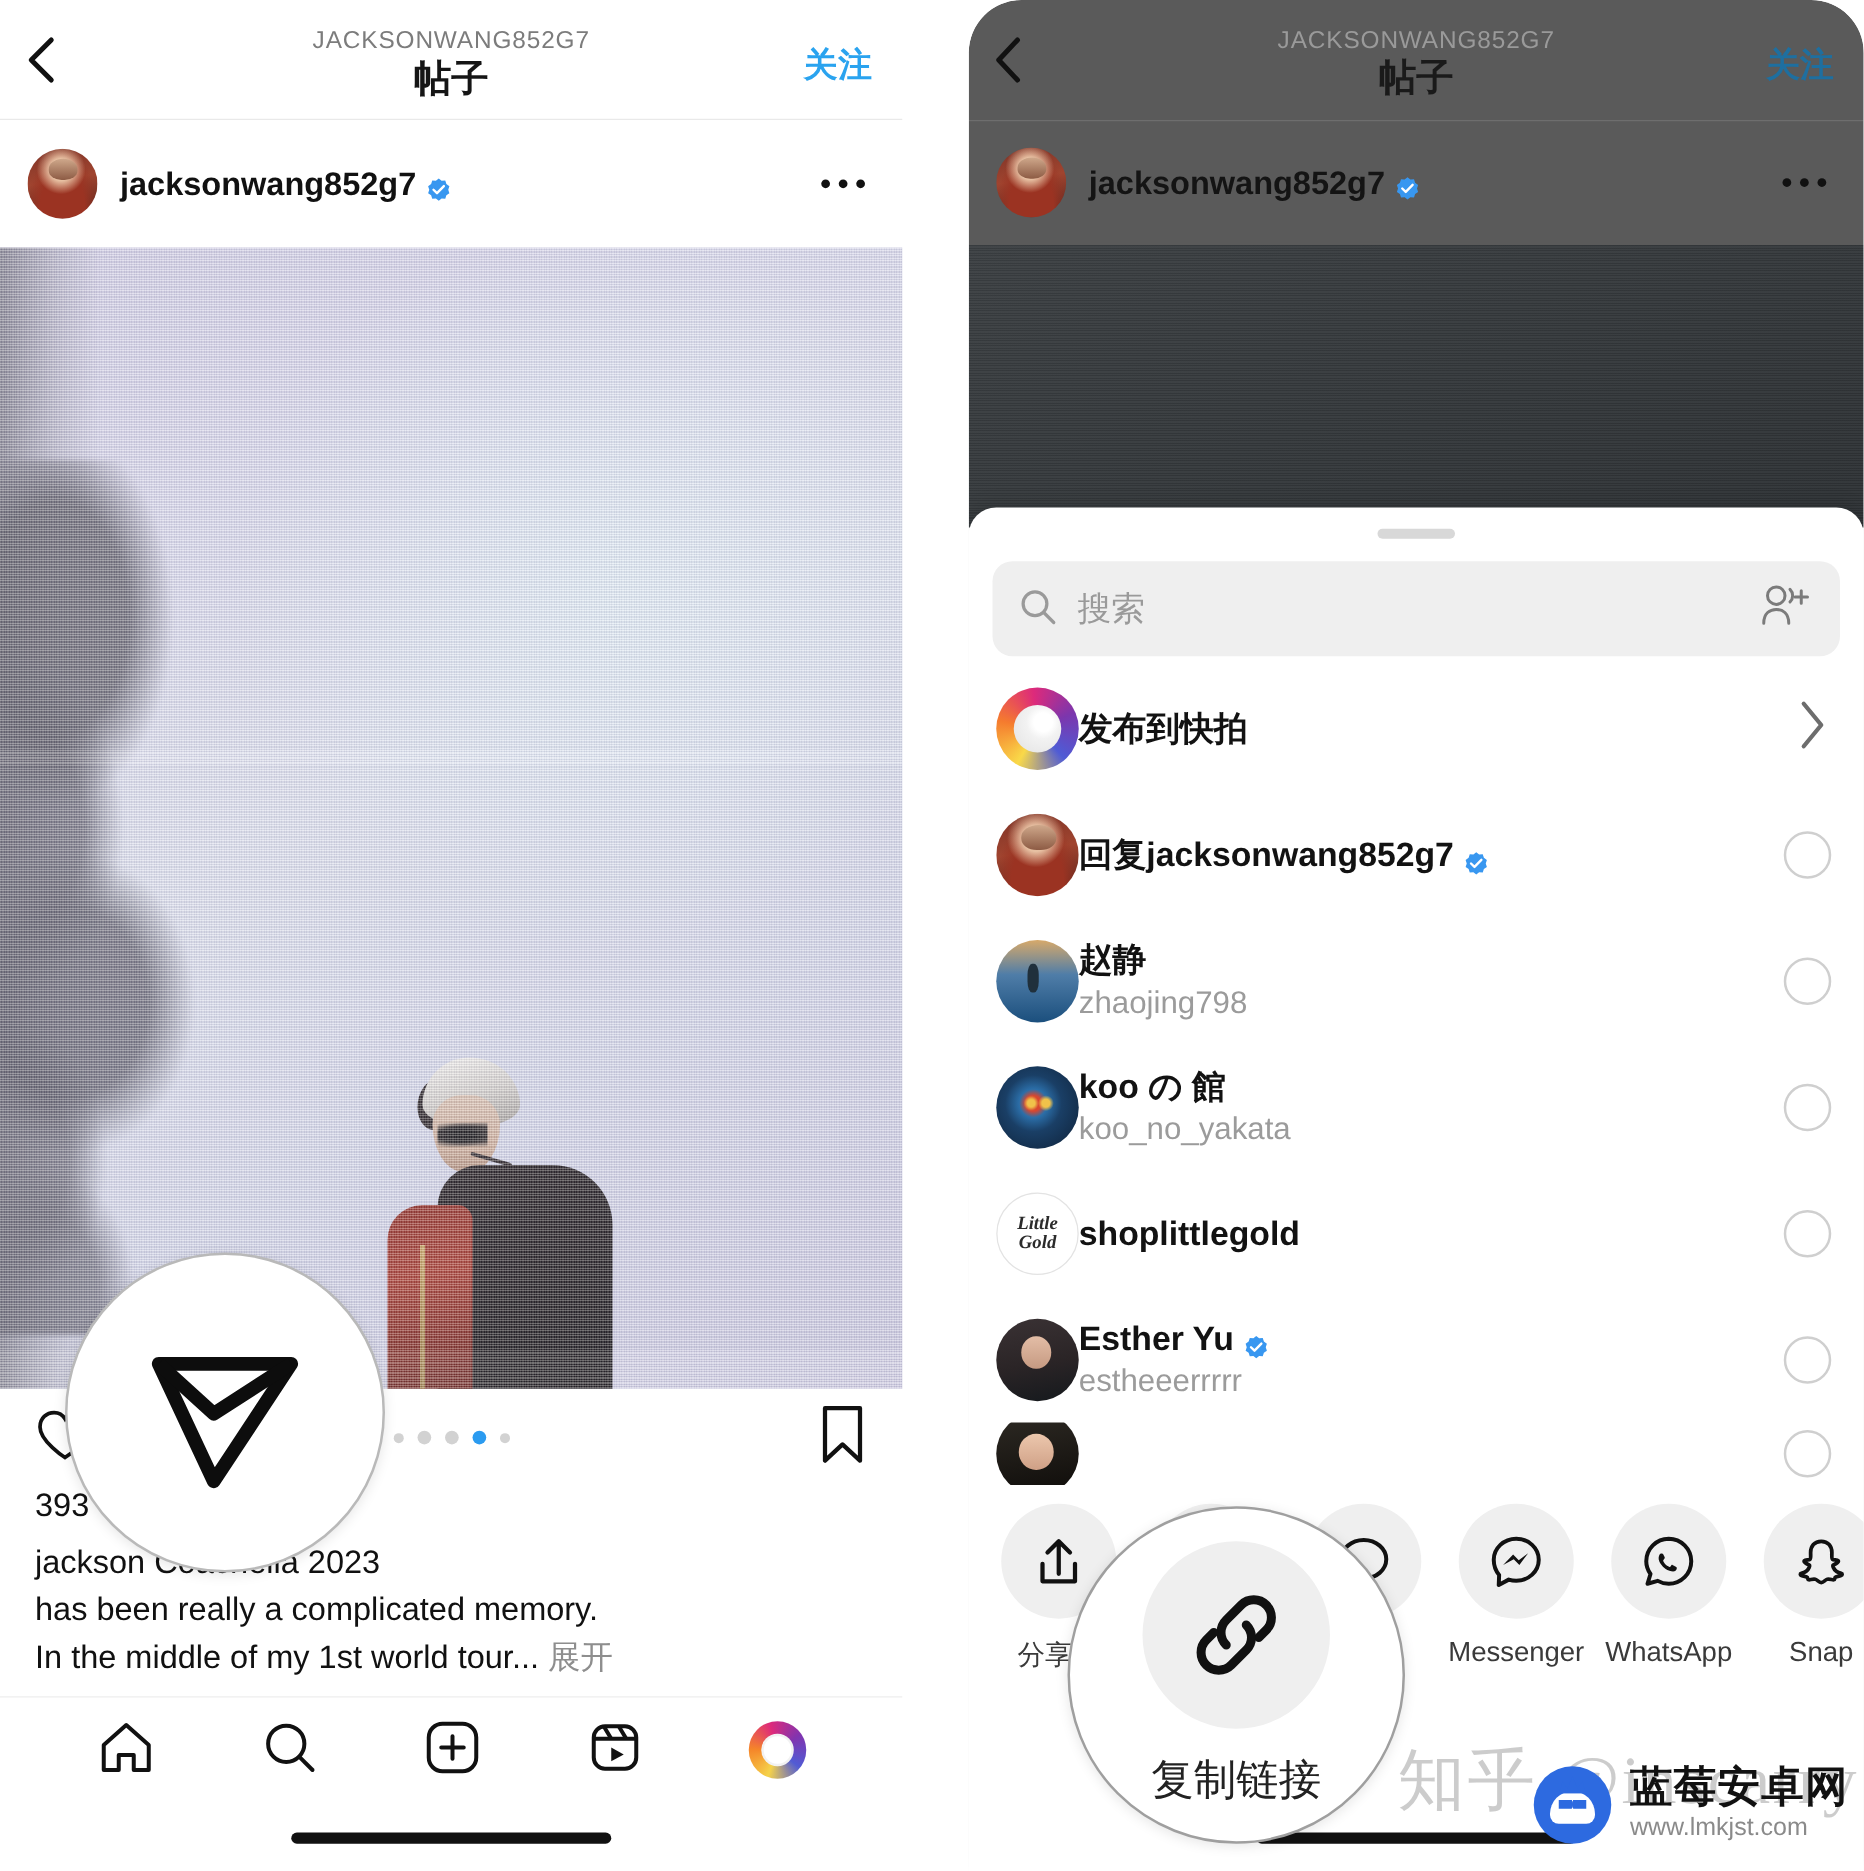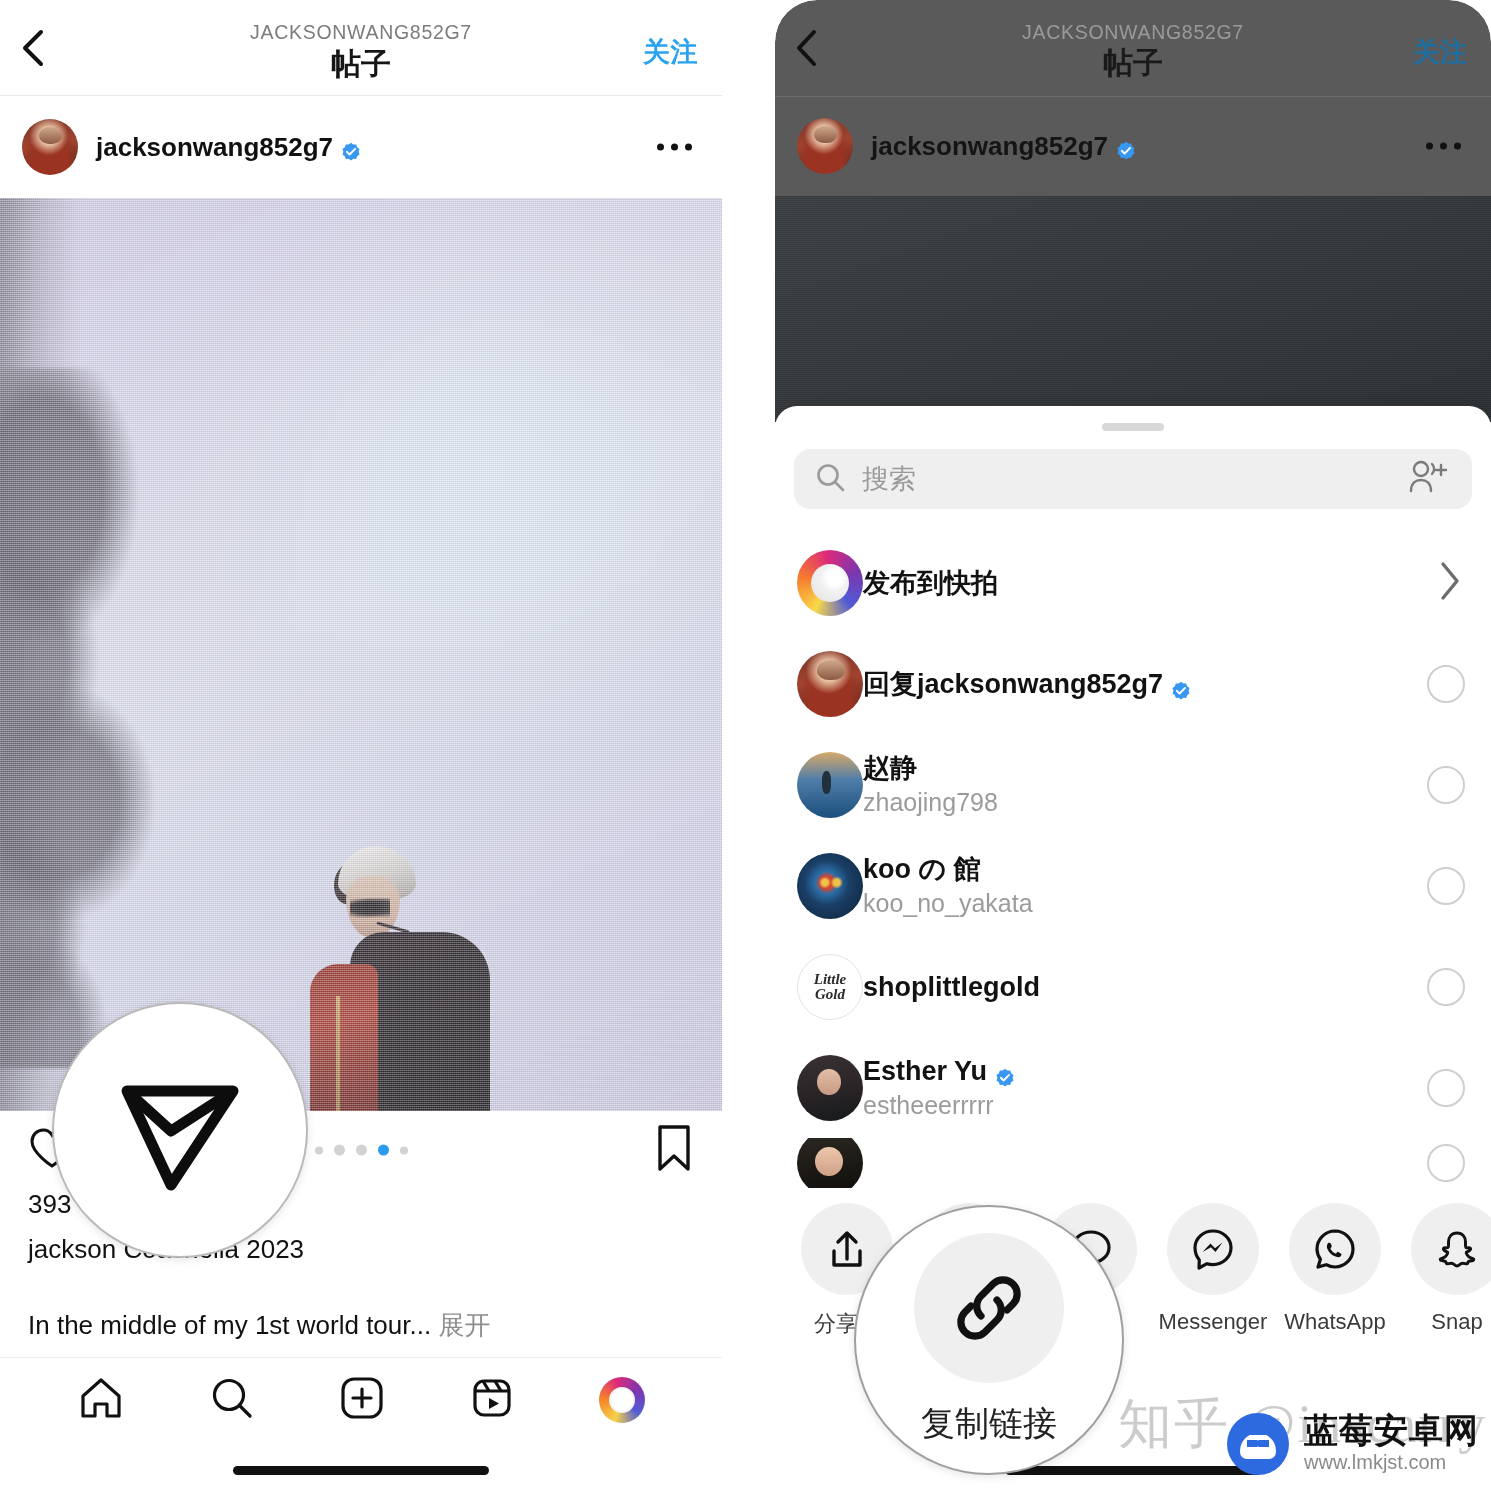--- a/index.html
+++ b/index.html
@@ -236,21 +236,21 @@
   .sheet {
     position: absolute; left: 0; top: 406px; width: 716px; height: 1091px;
     background: #fff; border-radius: 22px 22px 0 0;
     box-shadow: 0 -3px 14px rgba(0,0,0,0.10);
   }
   .grabber {
     position: absolute; left: 50%; transform: translateX(-50%); top: 17px;
     width: 62px; height: 8px; border-radius: 5px; background: #d8d8d8;
   }
   .searchbar {
-    position: absolute; left: 19px; top: 43px; width: 678px; height: 60px;
+    position: absolute; left: 19px; top: 43px; width: 678px; height: 76px;
     background: #efefef; border-radius: 16px; display: flex; align-items: center;
     padding: 0 20px;
     text-align: center;
   }
   .search-ph { margin-left: 16px; font-size: 27px; color: #9a9a9a; }
   .addppl { position: absolute; right: 22px; top: 50%; transform: translateY(-50%); }
 
   .rowlist { position: absolute; left: 0; top: 126px; width: 716px; }
   .lrow {
     position: relative; height: 101px; display: flex; align-items: center;
@@ -412,21 +412,21 @@
       </div>
     </div>
 
     <div class="stats">
       <div class="likes">393</div>
     </div>
 
     <div class="caption">
       <span>jackson</span>
       <span>Coachella 2023</span><br>
-      <br>
+      <span>has been really a complicated memory.</span><br>
       <span>In the middle of my 1st world tour...</span>
       <span class="more">展开</span>
     </div>
 
     <div class="comments">共 2,743 条评论</div>
 
     <div class="tabbar">
       <div class="tabrow">
         <div>
           <svg width="48" height="48" viewBox="0 0 48 48">

